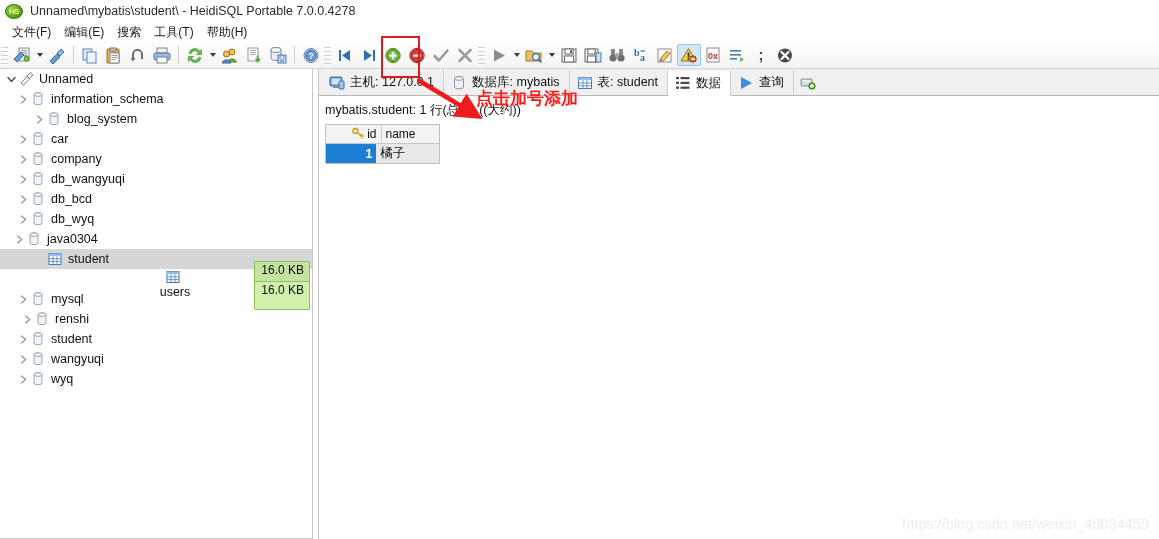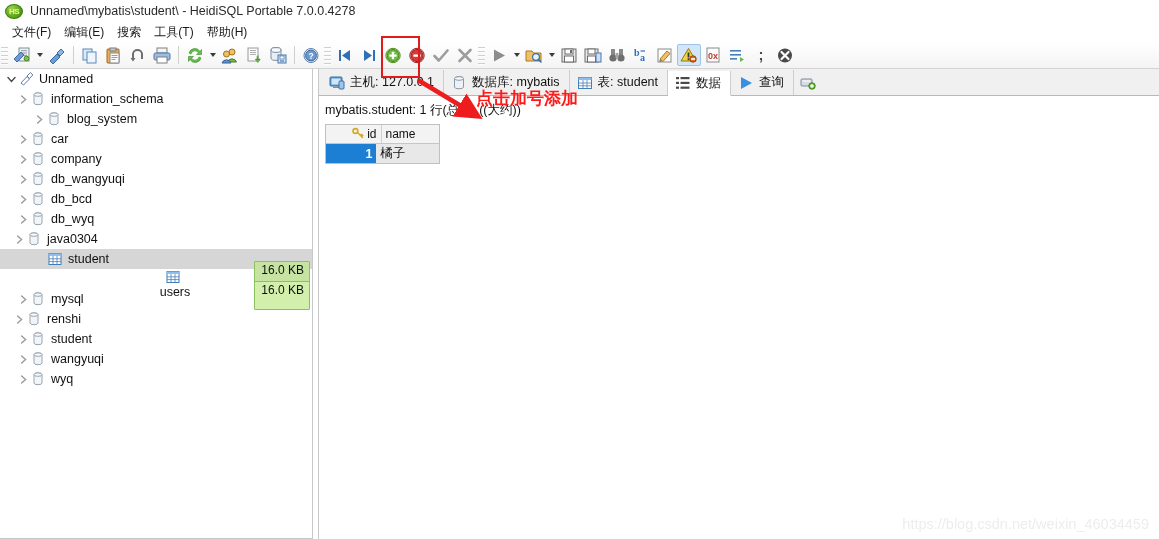--- a/index.html
+++ b/index.html
@@ -765,21 +765,21 @@
                   <path d="M2.6 1 L6.6 4.5 L2.6 8" fill="none" stroke="#9a9a9a" stroke-width="1.4" stroke-linecap="round"></path>
                 </svg></span>
               <span style="display:inline-block;width:16px;">
                 <svg class="ico" viewBox="0 0 16 16">
                   <path d="M4 3.6 A4 1.7 0 0 1 12 3.6 L12 12 A4 1.7 0 0 1 4 12 Z" fill="#f2f5f8" stroke="#98a5b3"></path>
                   <ellipse cx="8" cy="3.6" rx="4" ry="1.7" fill="#fbfcfd" stroke="#98a5b3"></ellipse>
                 </svg>
               </span>
               <span class="tlabel">mysql</span>
             </div>
-            <div class="trow" style="padding-left: 12px;">
+            <div class="trow" style="padding-left: 20px;">
               <span class="chev"><svg width="9" height="9" viewBox="0 0 9 9">
                   <path d="M2.6 1 L6.6 4.5 L2.6 8" fill="none" stroke="#9a9a9a" stroke-width="1.4" stroke-linecap="round"></path>
                 </svg></span>
               <span style="display:inline-block;width:16px;">
                 <svg class="ico" viewBox="0 0 16 16">
                   <path d="M4 3.6 A4 1.7 0 0 1 12 3.6 L12 12 A4 1.7 0 0 1 4 12 Z" fill="#f2f5f8" stroke="#98a5b3"></path>
                   <ellipse cx="8" cy="3.6" rx="4" ry="1.7" fill="#fbfcfd" stroke="#98a5b3"></ellipse>
                 </svg>
               </span>
               <span class="tlabel">renshi</span>

